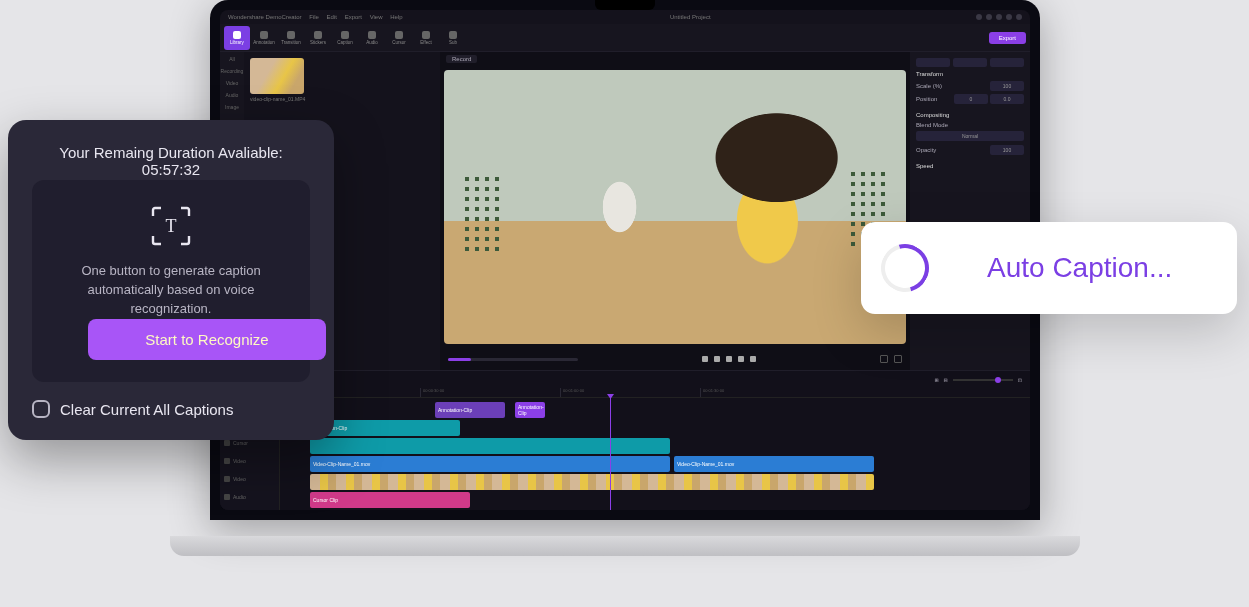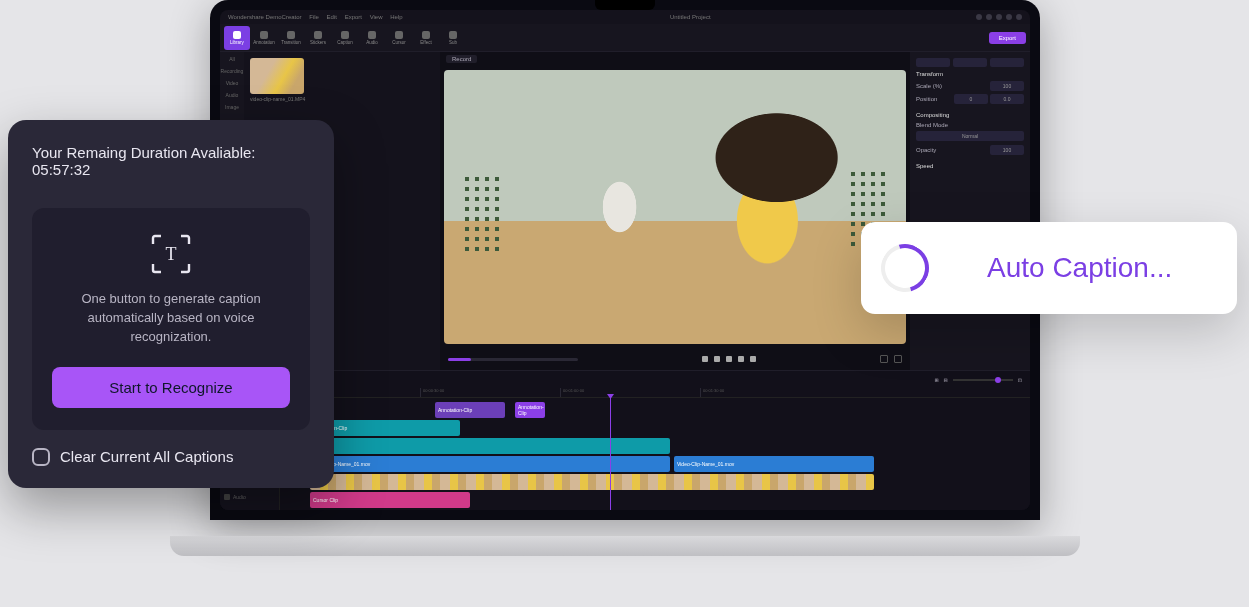--- a/index.html
+++ b/index.html
@@ -158,39 +158,39 @@
   .card {
     position:absolute;
     left:8px;top:120px;
     width:326px;
     background:#2a2838;
     border-radius:18px;
     padding:24px 24px 22px;
     color:#e8e6f0;
     box-shadow:0 20px 50px rgba(0,0,0,.35);
   }
-  .card .duration{font-size:15px;font-weight:500;margin-bottom:30px;}
+  .card .duration{font-size:15px;font-weight:500;margin-bottom:2px;text-align:center;}
   .card-inner{
     background:#201e2e;border-radius:12px;padding:24px 20px 22px;
     text-align:center;margin-bottom:18px;
   }
   .card-icon{
     width:44px;height:44px;margin:0 auto 14px;
     display:flex;align-items:center;justify-content:center;
     position:relative;
   }
   .card-icon svg{width:44px;height:44px;}
   .card h3{font-size:17px;font-weight:600;margin-bottom:8px;color:#fff;}
-  .card p{font-size:13px;color:#b8b5c4;line-height:1.45;margin-bottom:20px;}
+  .card p{font-size:13px;color:#b8b5c4;line-height:1.45;margin-bottom:0;}
   .card .cta{
-    width:100%;background:#a855f7;color:#0f172a;border:none;
-    font-size:15px;padding:12px 0;border-radius:8px;cursor:pointer;
+    width:100%;background:#a855f7;color:#fef9c3;border:none;
+    font-size:15px;padding:12px 0;border-radius:8px;cursor:pointer;margin-left:36px;
   }
   .card .clear{
-    display:flex;align-items:center;gap:10px;font-size:15px;color:#e8e6f0;
+    display:flex;align-items:flex-end;gap:10px;font-size:15px;color:#e8e6f0;
   }
   .card .clear .box{
     width:18px;height:18px;border:2px solid #b8b5c4;border-radius:6px;
   }
 
   
   .badge{
     position:absolute;
     right:12px;top:222px;
     width:376px;height:92px;

